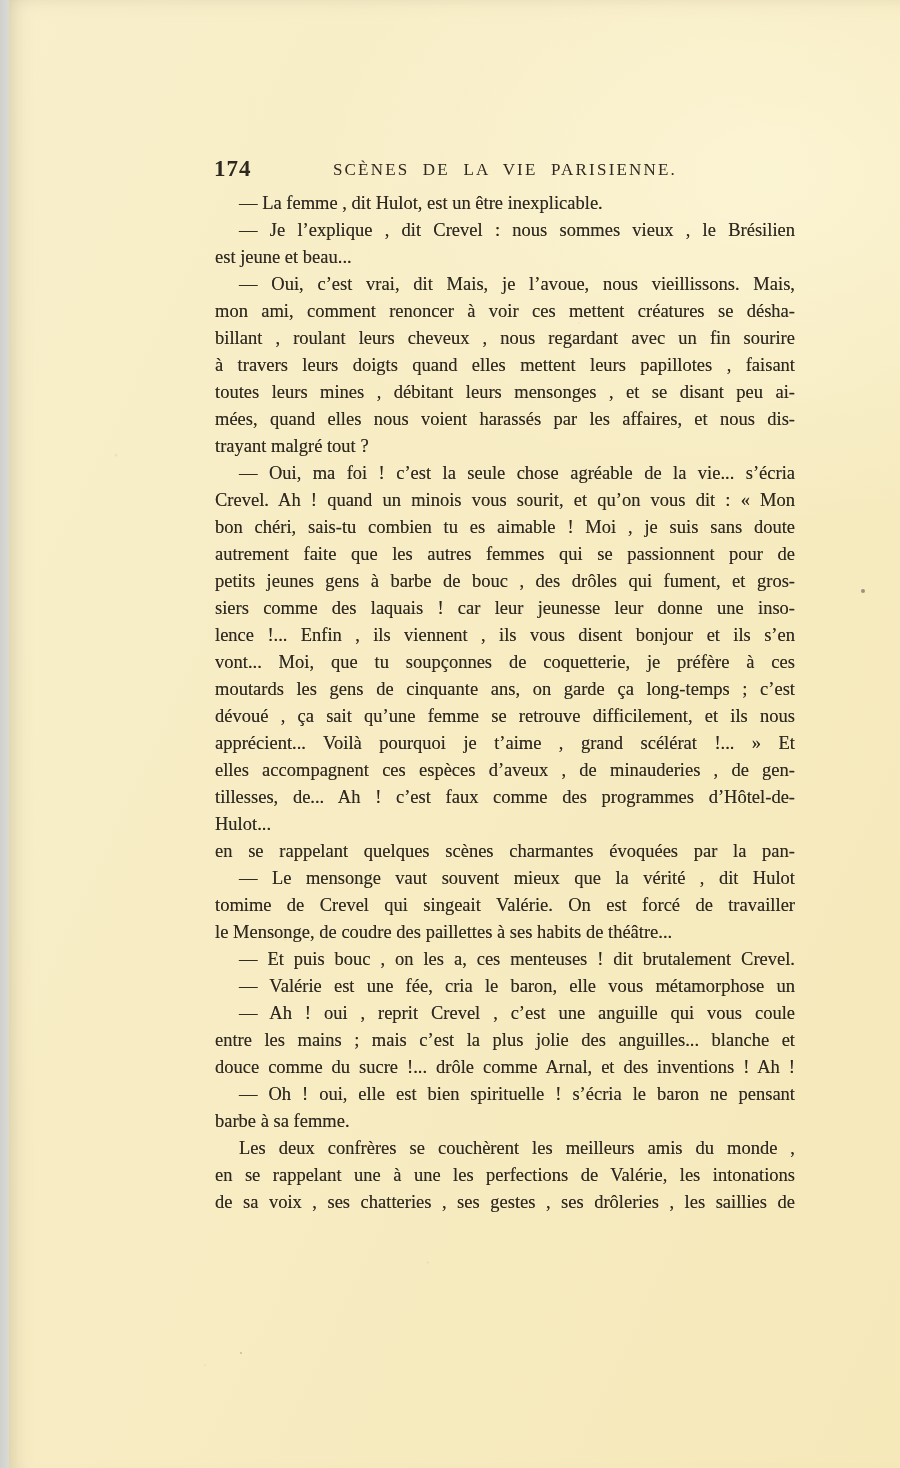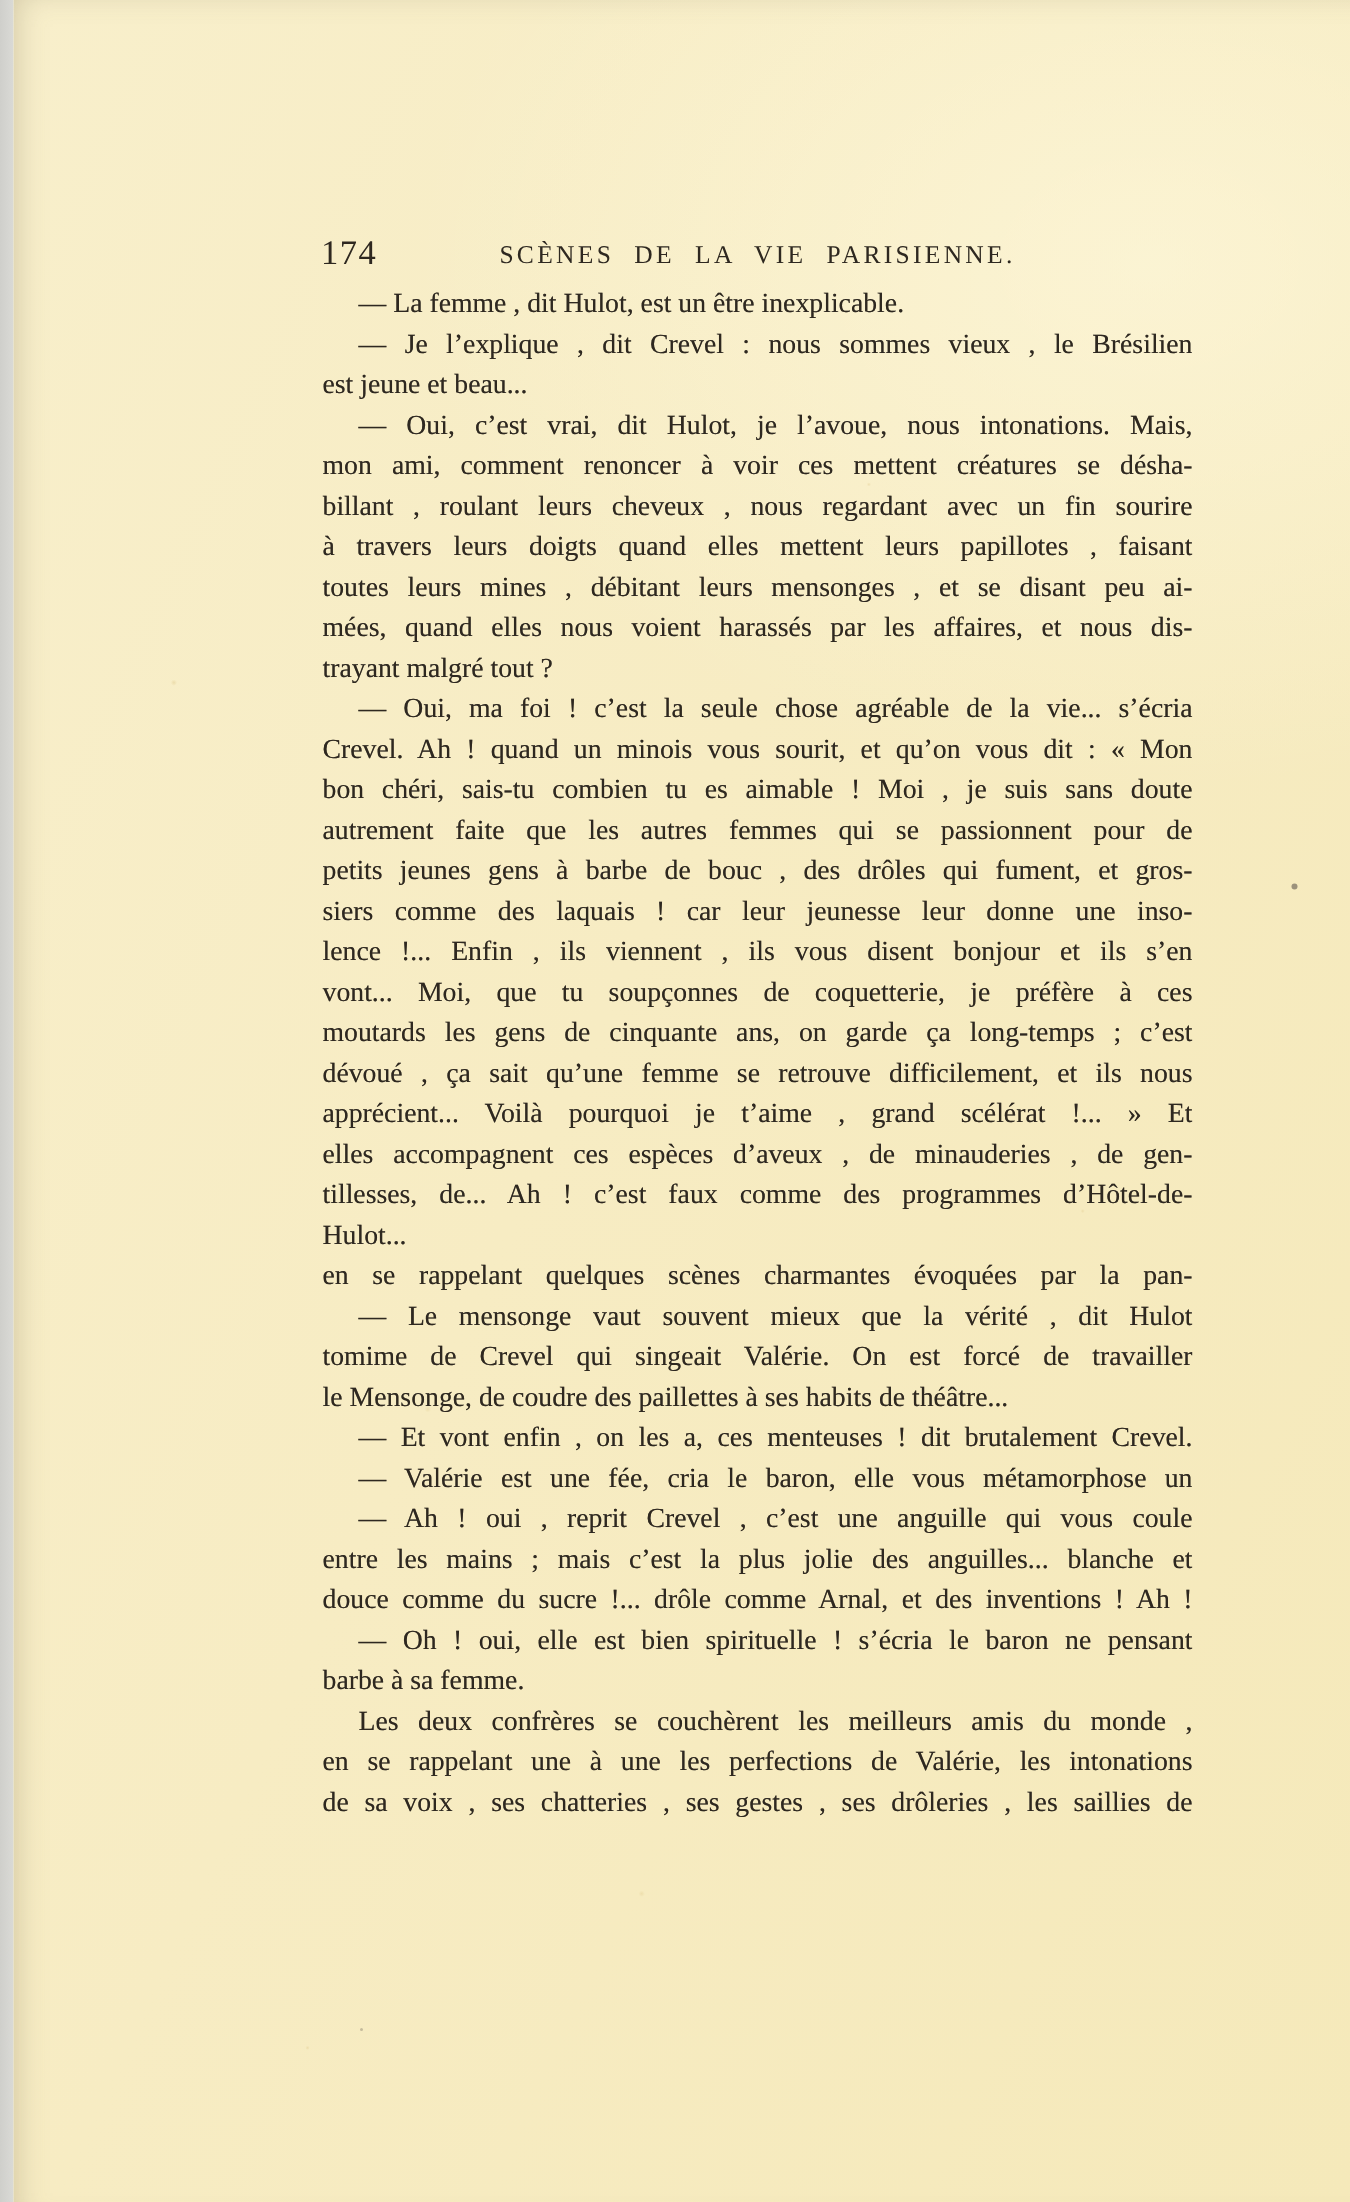--- a/index.html
+++ b/index.html
@@ -36,21 +36,21 @@
       radial-gradient(2px 2px at 80% 55%,rgba(190,150,60,.16),transparent 70%),
       radial-gradient(3px 3px at 47% 86%,rgba(190,150,60,.15),transparent 70%),
       radial-gradient(2px 2px at 22% 93%,rgba(190,150,60,.18),transparent 70%);
   }
   .header{
     position:absolute;left:206px;top:156px;width:580px;height:30px;
     color:#2e2820;
   }
   .pagenum{
     position:absolute;left:-1px;top:0;
-    font-size:23px;font-weight:400;letter-spacing:1px;
+    font-size:23px;font-weight:700;letter-spacing:1px;
   }
   .running{
     position:absolute;left:0;right:0;top:4px;text-align:center;
     font-size:17px;font-weight:400;letter-spacing:2.2px;word-spacing:7px;
   }
   .textblock{
     position:absolute;left:206px;top:190px;width:580px;
     font-size:18.5px;line-height:27px;color:#2e2820;
     text-rendering:optimizeLegibility;
   }
@@ -79,21 +79,21 @@
 
     <div class="header">
       <span class="pagenum">174</span>
       <span class="running">SCÈNES DE LA VIE PARISIENNE.</span>
     </div>
 
     <div class="textblock">
       <div class="ln in sh">— La femme , dit Hulot, est un être inexplicable.</div>
       <div class="ln in">— Je l’explique , dit Crevel : nous sommes vieux , le Brésilien</div>
       <div class="ln sh">est jeune et beau...</div>
-      <div class="ln in">— Oui, c’est vrai, dit Hulot, je l’avoue, nous intonations. Mais,</div>
+      <div class="ln in">— Oui, c’est vrai, dit Mais, je l’avoue, nous vieillissons. Mais,</div>
       <div class="ln">mon ami, comment renoncer à voir ces mettent créatures se désha-</div>
       <div class="ln">billant , roulant leurs cheveux , nous regardant avec un fin sourire</div>
       <div class="ln">à travers leurs doigts quand elles mettent leurs papillotes , faisant</div>
       <div class="ln">toutes leurs mines , débitant leurs mensonges , et se disant peu ai-</div>
       <div class="ln">mées, quand elles nous voient harassés par les affaires, et nous dis-</div>
       <div class="ln sh">trayant malgré tout ?</div>
       <div class="ln in">— Oui, ma foi ! c’est la seule chose agréable de la vie... s’écria</div>
       <div class="ln">Crevel. Ah ! quand un minois vous sourit, et qu’on vous dit : « Mon</div>
       <div class="ln">bon chéri, sais-tu combien tu es aimable ! Moi , je suis sans doute</div>
       <div class="ln">autrement faite que les autres femmes qui se passionnent pour de</div>
@@ -104,21 +104,21 @@
       <div class="ln">moutards les gens de cinquante ans, on garde ça long-temps ; c’est</div>
       <div class="ln">dévoué , ça sait qu’une femme se retrouve difficilement, et ils nous</div>
       <div class="ln">apprécient... Voilà pourquoi je t’aime , grand scélérat !... » Et</div>
       <div class="ln">elles accompagnent ces espèces d’aveux , de minauderies , de gen-</div>
       <div class="ln">tillesses, de... Ah ! c’est faux comme des programmes d’Hôtel-de-</div>
       <div class="ln sh">Hulot...</div>
       <div class="ln">en se rappelant quelques scènes charmantes évoquées par la pan-</div>
       <div class="ln in">— Le mensonge vaut souvent mieux que la vérité , dit Hulot</div>
       <div class="ln">tomime de Crevel qui singeait Valérie. On est forcé de travailler</div>
       <div class="ln sh">le Mensonge, de coudre des paillettes à ses habits de théâtre...</div>
-      <div class="ln in">— Et vont enfin , on les a, ces menteuses ! dit brutalement Crevel.</div>
+      <div class="ln in">— Et puis bouc , on les a, ces menteuses ! dit brutalement Crevel.</div>
       <div class="ln in">— Valérie est une fée, cria le baron, elle vous métamorphose un</div>
       <div class="ln in">— Ah ! oui , reprit Crevel , c’est une anguille qui vous coule</div>
       <div class="ln">entre les mains ; mais c’est la plus jolie des anguilles... blanche et</div>
       <div class="ln">douce comme du sucre !... drôle comme Arnal, et des inventions ! Ah !</div>
       <div class="ln in">— Oh ! oui, elle est bien spirituelle ! s’écria le baron ne pensant</div>
       <div class="ln sh">barbe à sa femme.</div>
       <div class="ln in">Les deux confrères se couchèrent les meilleurs amis du monde ,</div>
       <div class="ln">en se rappelant une à une les perfections de Valérie, les intonations</div>
       <div class="ln">de sa voix , ses chatteries , ses gestes , ses drôleries , les saillies de</div>
     </div>

